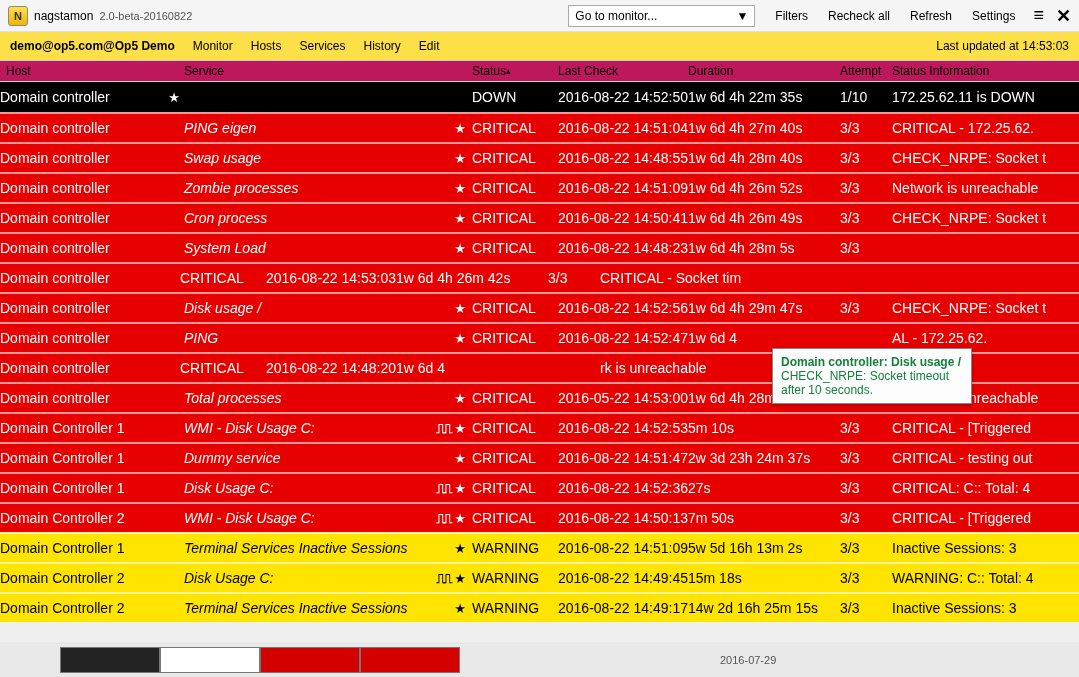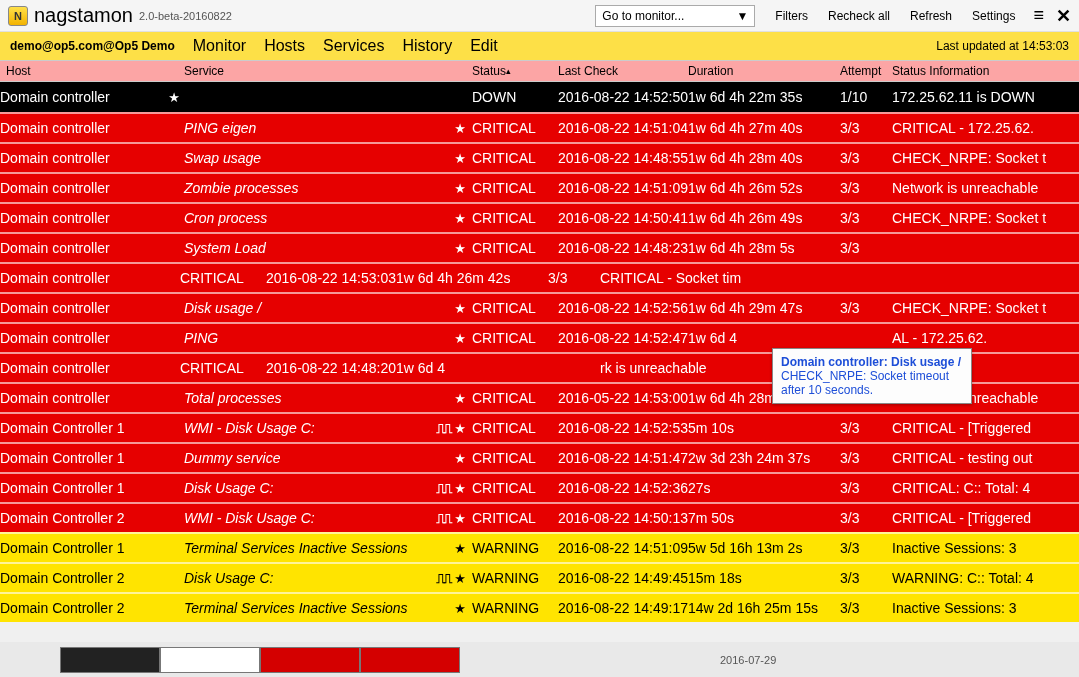--- a/index.html
+++ b/index.html
@@ -1,30 +1,30 @@
 <!DOCTYPE html>
 <html><head>
 <meta charset="utf-8">
 <style>
   * { box-sizing: border-box; margin: 0; padding: 0; }
   body { font-family: "Segoe UI", Arial, sans-serif; font-size: 13px; color: #000; background: #f0f0f0; width: 1079px; height: 677px; overflow: hidden; position: relative; }
   .topbar { display: flex; align-items: center; height: 32px; background: #f5f5f5; padding: 0 8px; border-bottom: 1px solid #e0e0e0; }
   .logo { width: 20px; height: 20px; margin-right: 6px; border: 1px solid #888; border-radius: 3px; display:flex; align-items:center; justify-content:center; font-weight:bold; background: linear-gradient(#ffe04a,#f3b300); color:#333; font-size:11px;}
-  .app-title { font-size: 20px; margin-right: 6px; }
+  .app-title { font-size: 12px; margin-right: 6px; }
   .version { font-size: 11px; color: #555; }
   .topbar .spacer { flex: 1; }
-  .select { border: 1px solid #aaa; background: #fff; height: 22px; width: 160px; display:flex; align-items:center; justify-content:space-between; padding:0 6px; font-size:12px; margin-right:10px;}
+  .select { border: 1px solid #aaa; background: #fff; height: 22px; width: 187px; display:flex; align-items:center; justify-content:space-between; padding:0 6px; font-size:12px; margin-right:10px;}
   .top-link { font-size: 12px; margin: 0 10px; cursor: default; }
   .ham { font-size: 18px; margin: 0 8px; font-weight:bold;}
   .xbtn { font-size: 18px; margin-left: 4px; font-weight:bold;}
   .statusbar { display:flex; align-items:center; height: 28px; background:#fde047; padding: 0 10px; font-size:12px;}
   .statusbar .identity { font-weight: bold; }
-  .statusbar .menu { margin-left: 18px; font-size:16px;}
+  .statusbar .menu { margin-left: 18px; font-size:12px;}
   .statusbar .sp { flex:1;}
-  .thead { display:flex; background:#fca5a5; border-top:1px solid #ccc; border-bottom:1px solid #ccc; height:22px; align-items:center; font-size:12px;}
+  .thead { display:flex; background:#be185d; border-top:1px solid #ccc; border-bottom:1px solid #ccc; height:22px; align-items:center; font-size:12px;}
   .c-host{width:180px; padding-left:6px;}
   .c-service{width:292px; padding-left:4px;}
   .c-status{width:86px;}
   .c-check{width:130px;}
   .c-dur{width:152px;}
   .c-att{width:52px;}
   .c-info{flex:1;}
   .sort-caret{font-size:9px; position:relative; top:-1px;}
   .rows { }
   .row { display:flex; height:30px; align-items:center; font-size:14px; border-top:2px solid rgba(255,255,255,0.6);}
@@ -32,21 +32,21 @@
   .row.critical { background:#e60000; color:#fff;}
   .row.warning { background:#ffe400; color:#000;}
   .icons { display:flex; gap:4px; justify-content:flex-end; padding-right:6px;}
   .star::before{content:"★"; font-size:13px;}
   .pulse::before{content:"⎍⎍"; font-size:13px; letter-spacing:-2px; font-weight:bold;}
   .hosticons{width:180px; display:flex; align-items:center;gap:33px;}
   .hosticons .hname{flex:1;}
   .hosticons .star{margin-left:8px;}
   .svc-icons{width:292px; display:flex; align-items:center;}
   .svc-icons .sname{flex:1; padding-left:4px;font-style:italic;}
-  .tooltip { position:absolute; background:#fdfdfd; border:1px solid #888; padding:6px 8px; font-size:12px; width:200px; box-shadow:0 1px 3px rgba(0,0,0,0.3); left:772px; top:348px; color:#1d4ed8;}
+  .tooltip { position:absolute; background:#fdfdfd; border:1px solid #888; padding:6px 8px; font-size:12px; width:200px; box-shadow:0 1px 3px rgba(0,0,0,0.3); left:772px; top:348px; color:#15803d;}
   .tooltip .tt-title{font-weight:bold;}
   .bg-scroll{position:absolute; bottom:0; left:0; right:0; height:35px; background:#e9e9e9; display:flex; padding-left:60px; align-items:center; overflow:hidden;}
   .thumb{width:100px; height:26px; background:#222; border:1px solid #777;}
   .thumb.red{background:#d40000;}
   .thumb.wh{background:#fff;}
   .bg-date{font-size:11px; color:#555; margin-left:260px;}
 </style>
 </head>
 <body>
 

